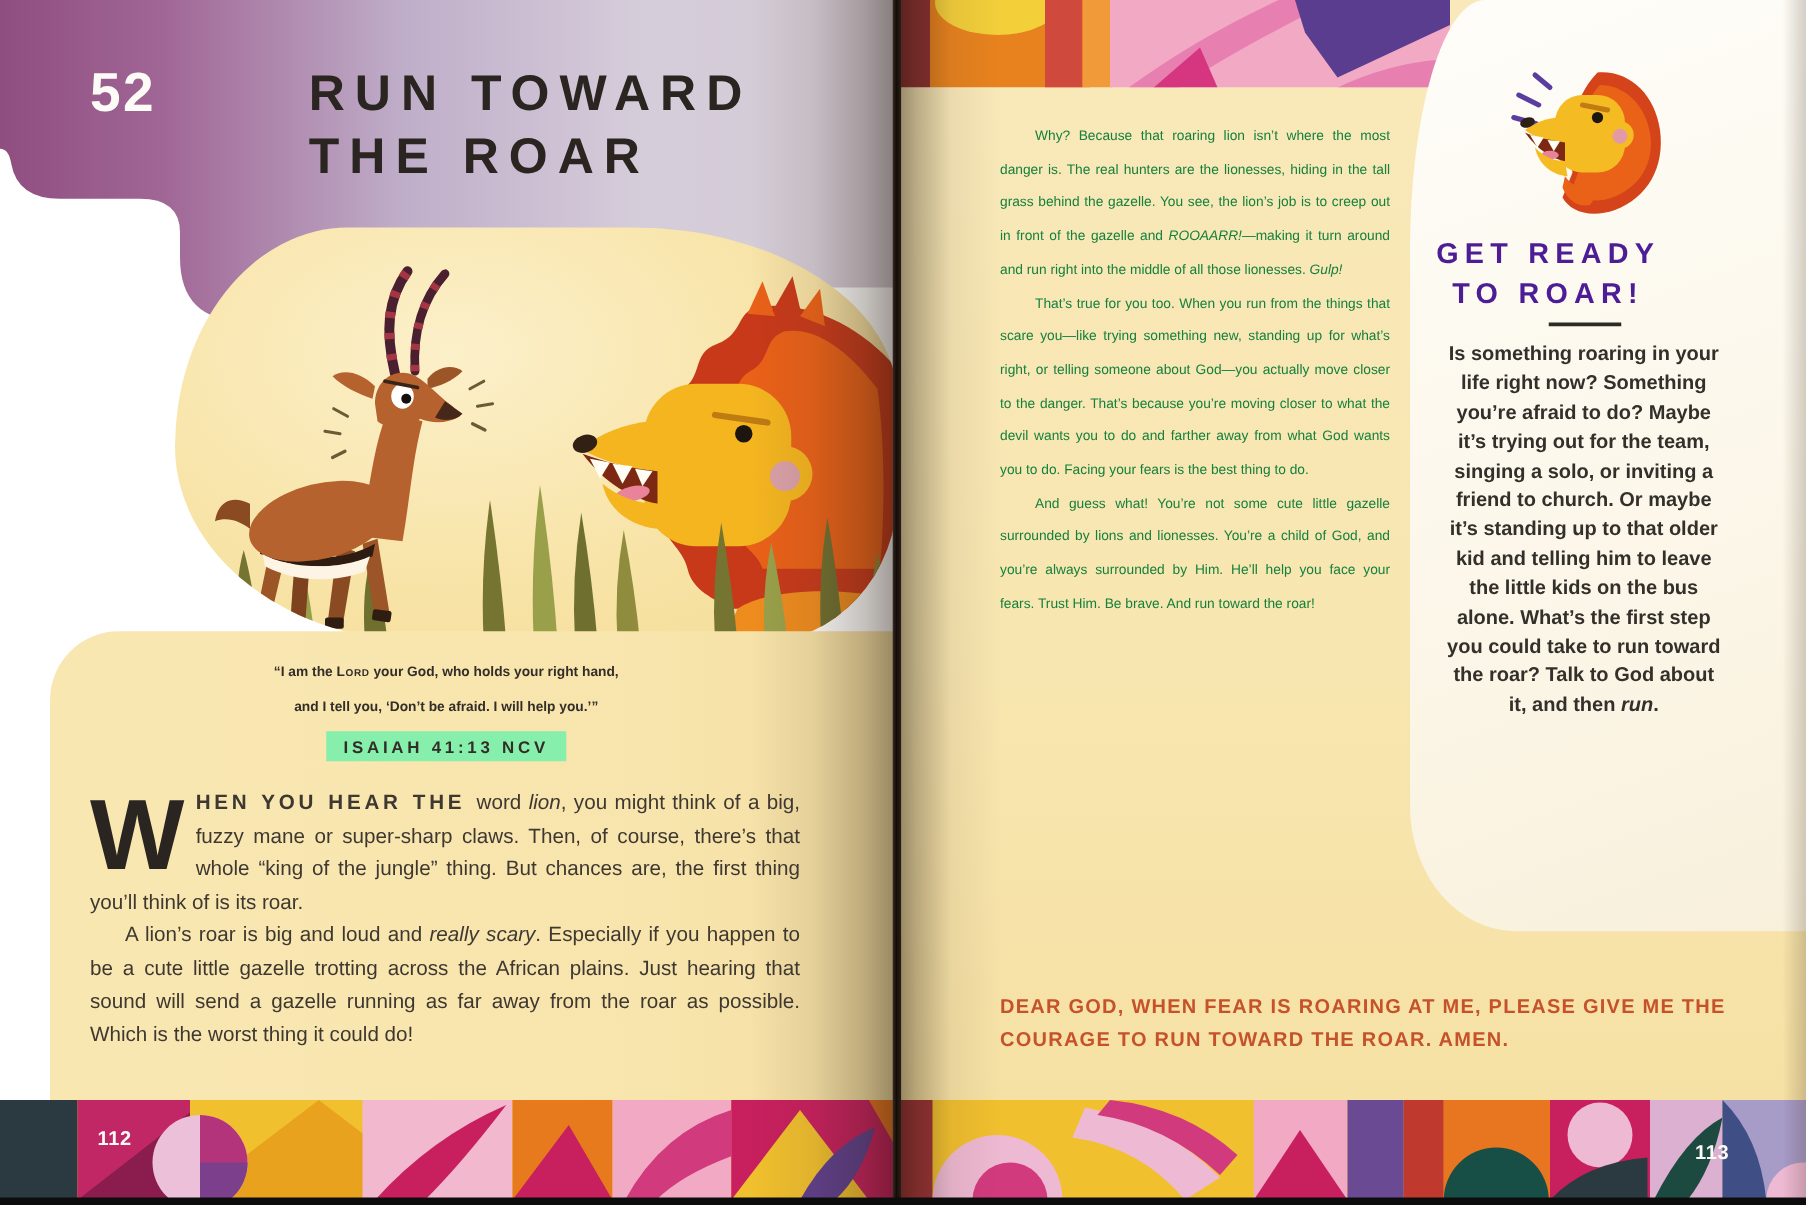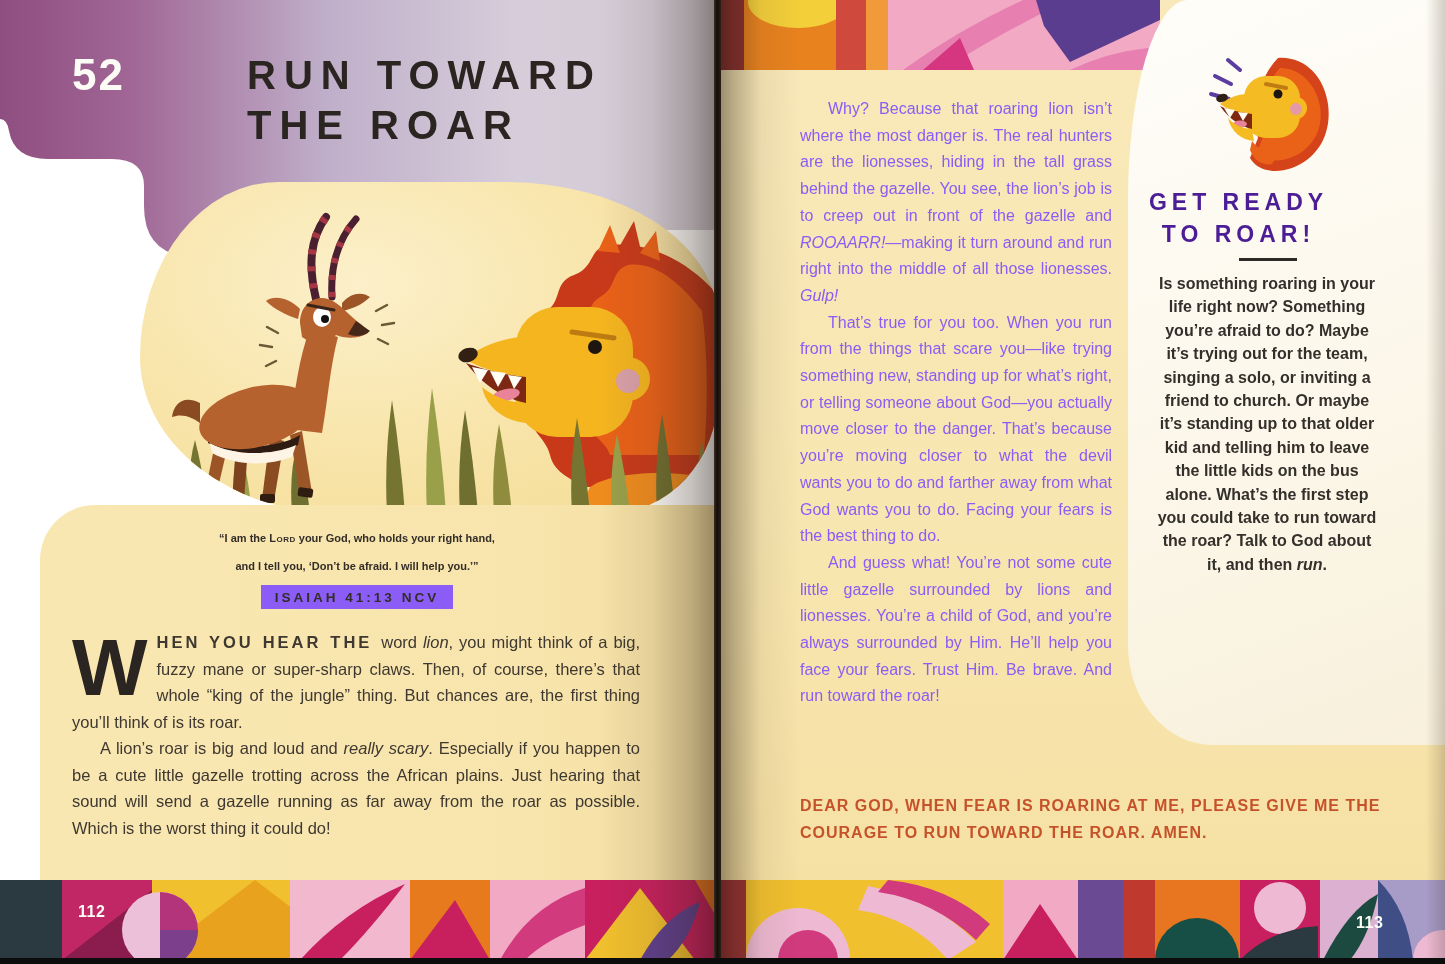--- a/index.html
+++ b/index.html
@@ -15,21 +15,21 @@
   .illus-blob{position:absolute;left:140px;top:182px;width:578px;height:332px;z-index:2;
               background:radial-gradient(ellipse at 38% 30%, #fcf0ca 0%, #f8e4a8 55%, #f3dc96 100%);
               border-radius:150px 230px 120px 220px / 190px 150px 130px 170px;overflow:hidden;}
   .illus-blob svg{position:absolute;left:0;top:0;}
   .cream-panel{position:absolute;left:40px;top:505px;width:678px;height:377px;z-index:2;
                background:linear-gradient(to right,#f9e7b2 0%,#f8e5ad 70%,#f4dfa2 100%);
                border-radius:55px 0 0 0;}
   .verse{position:absolute;left:72px;top:524px;width:570px;z-index:4;text-align:center;
          font-weight:700;font-size:11px;line-height:28px;color:#332d28;}
   .citation-wrap{position:absolute;left:72px;top:585px;width:570px;text-align:center;z-index:4;}
-  .citation{display:inline-block;background:#8b5cf6;padding:5px 14px 4px;font-size:13.5px;
+  .citation{display:inline-block;background:#86efac;padding:5px 14px 4px;font-size:13.5px;
             font-weight:700;letter-spacing:3px;color:#332d28;}
   .body-left{position:absolute;left:72px;top:629px;width:568px;z-index:4;font-size:16.5px;
              line-height:26.5px;color:#3e3831;text-align:justify;}
   .dropcap{float:left;font-size:80px;line-height:66px;font-weight:900;color:#2b2521;
            margin:6px 12px 0 0;letter-spacing:-3px;}
   .para2{text-indent:28px;}
   .run-i{font-style:italic;}
   .run-caps{font-weight:700;letter-spacing:3px;}
   .run-sc{font-variant:small-caps;letter-spacing:.5px;}
 
@@ -39,22 +39,22 @@
   .top-strip{position:absolute;left:718px;top:0;width:442px;height:70px;z-index:2;}
   .sidebar{position:absolute;left:1128px;top:0;width:317px;height:745px;z-index:3;
            background:linear-gradient(160deg,#fefdf9 0%,#fcf7ea 55%,#f8f0db 100%);
            border-radius:60px 0 0 85px / 200px 0 0 100px;}
   .lion-icon{position:absolute;left:1200px;top:42px;width:140px;height:135px;z-index:4;}
   .sb-heading{position:absolute;left:1121px;top:186px;width:235px;z-index:4;text-align:center;
               color:#4c1d95;font-weight:800;font-size:23px;letter-spacing:5px;line-height:32px;}
   .sb-rule{position:absolute;left:1239px;top:258px;width:58px;height:3px;background:#2b2a27;z-index:4;}
   .sb-body{position:absolute;left:1156px;top:272px;width:222px;z-index:4;text-align:center;
            font-size:16px;line-height:23.4px;font-weight:600;color:#33302b;}
-  .body-right{position:absolute;left:800px;top:96px;width:312px;z-index:4;font-size:16px;
-              line-height:26.7px;color:#8b5cf6;text-align:justify;}
+  .body-right{position:absolute;left:800px;top:96px;width:312px;z-index:4;font-size:11px;
+              line-height:26.7px;color:#15803d;text-align:justify;}
   .rp-para{text-indent:28px;}
   .prayer{position:absolute;left:800px;top:792px;width:586px;z-index:4;font-size:16px;
           font-weight:700;letter-spacing:1px;line-height:27px;color:#c5522b;}
 
   
   .bottom-strip-left{position:absolute;left:0;top:880px;width:718px;height:80px;z-index:4;}
   .bottom-strip-right{position:absolute;left:718px;top:880px;width:727px;height:80px;z-index:4;}
   .page-num{position:absolute;color:#fdfbf6;font-weight:700;font-size:16px;z-index:9;letter-spacing:.5px;}
   #pn-left{left:78px;top:903px;} #pn-right{left:1356px;top:903px;margin-top:11px;}
   .black-bottom{position:absolute;left:0;top:958px;width:1445px;height:6px;background:#0c0c0c;z-index:10;}

